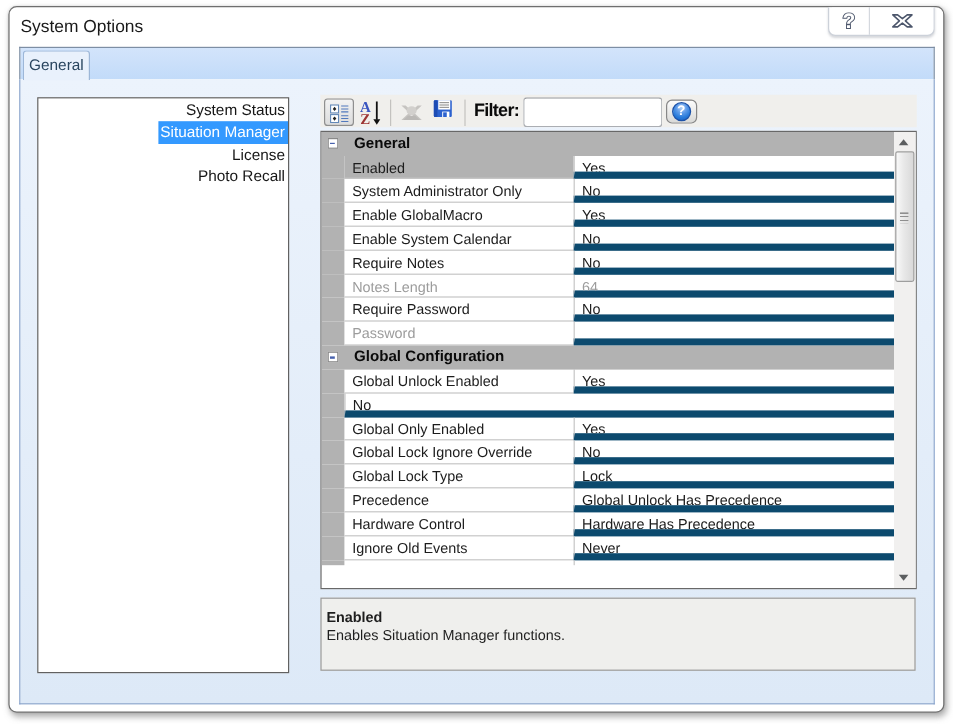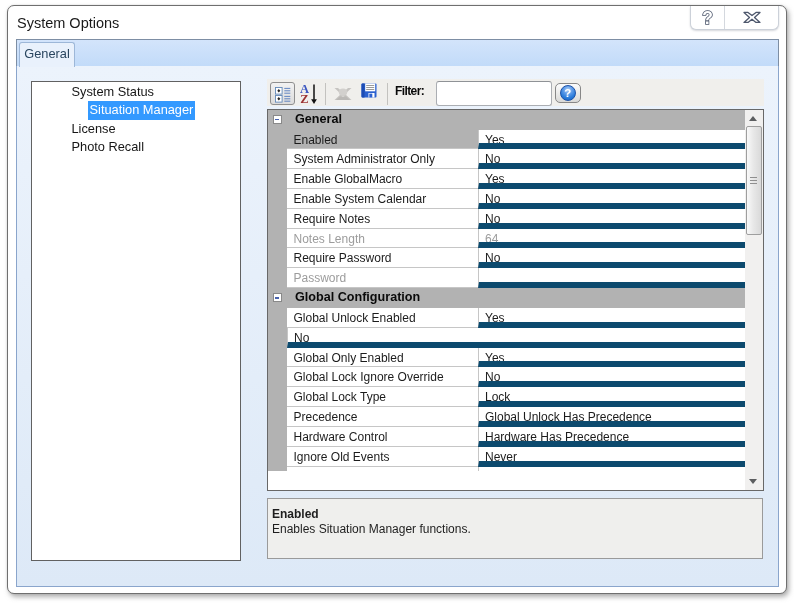--- a/index.html
+++ b/index.html
@@ -23,21 +23,21 @@
 #tabpage { position:absolute; left:8px; top:59.5px; width:763px; height:521px;
   background:linear-gradient(#ecf3fc,#dde9f7);
   border:1px solid #8aa5cc; border-top:none; }
 #tab { position:absolute; left:11px; top:35.5px; width:56px; height:25px;
   background:#e9f1fc; border:1px solid #9db7d8; border-bottom:none;
   border-radius:3px 3px 0 0; font-size:12.8px; color:#29455f;
   text-align:center; line-height:21px; }
 
 #list { position:absolute; left:22.5px; top:74.5px; width:210px; height:480px;
   background:#ffffff; border:1px solid #616161; font-size:13px; color:#161616; }
-#list .it { height:18.65px; line-height:18.65px; padding-left:38px; white-space:nowrap; font-size:12.8px; }
+#list .it { height:18.65px; line-height:18.65px; padding-left:38px; white-space:nowrap; font-size:12.8px;text-align:right; }
 #list .it span { padding:0 2px; }
 #list .it.sel span { background:#3399ff; color:#ffffff; display:inline-block; height:18.65px; vertical-align:top;margin-left:18px; }
 
 #tbar { position:absolute; left:258.5px; top:73px; width:497px; height:26.5px;
   background:#f0efec; }
 
 #grid { position:absolute; left:258.5px; top:102.5px; width:497px; height:382.5px;
   background:#ffffff; border:1px solid #686868; font-size:12px; }
 #gridrows { position:absolute; left:0; top:0; right:17.5px; bottom:0; overflow:hidden; }
 .cat { position:relative; height:19.84px; background:#b2b2b2; color:#0a0a0a;
@@ -71,21 +71,21 @@
   background:repeating-linear-gradient(#8f8f8f 0, #8f8f8f 1px, transparent 1px, transparent 3px); }
 
 #catbtn { position:absolute; left:3.2px; top:2.6px; width:25.6px; height:23px;
   border:1px solid #8f8f8f; border-radius:3px;
   background:linear-gradient(#f2f2f2,#dcdcdc); }
 #catbtn svg { position:absolute; left:4px; top:3.5px; }
 #azicon { position:absolute; left:33px; top:4.5px; }
 .tsep { position:absolute; top:3.5px; width:1px; height:22px; background:#c3c2bf; }
 #xicon { position:absolute; left:67px; top:7.5px; }
 #saveicon { position:absolute; left:94px; top:4.4px; }
-#flabel { position:absolute; left:128.5px; top:5.2px; font-size:12px;
+#flabel { position:absolute; left:128.5px; top:5.2px; font-size:15px;
   font-weight:bold; color:#0a0a0a; letter-spacing:-0.6px; }
 #finput { position:absolute; left:169px; top:2px; width:116.5px; height:25px;
   background:#ffffff; border:1px solid #abaeb3; border-top-color:#8f9296; border-radius:3px; }
 #helpbtn { position:absolute; left:288.5px; top:4.3px; width:25.5px; height:20.2px;
   border:1.7px solid #878787; border-radius:5px;
   background:linear-gradient(#fcfcfc,#d9d9d7); }
 #helpbtn .hc { position:absolute; left:3.6px; top:0.8px; width:16.4px; height:16.4px;
   border-radius:50%;
   background:radial-gradient(circle at 50% 28%, #b5d2f4 0%, #5c9ae9 36%, #2478d8 68%, #1d5fc0 100%);
   border:1px solid #1d52a8; }

